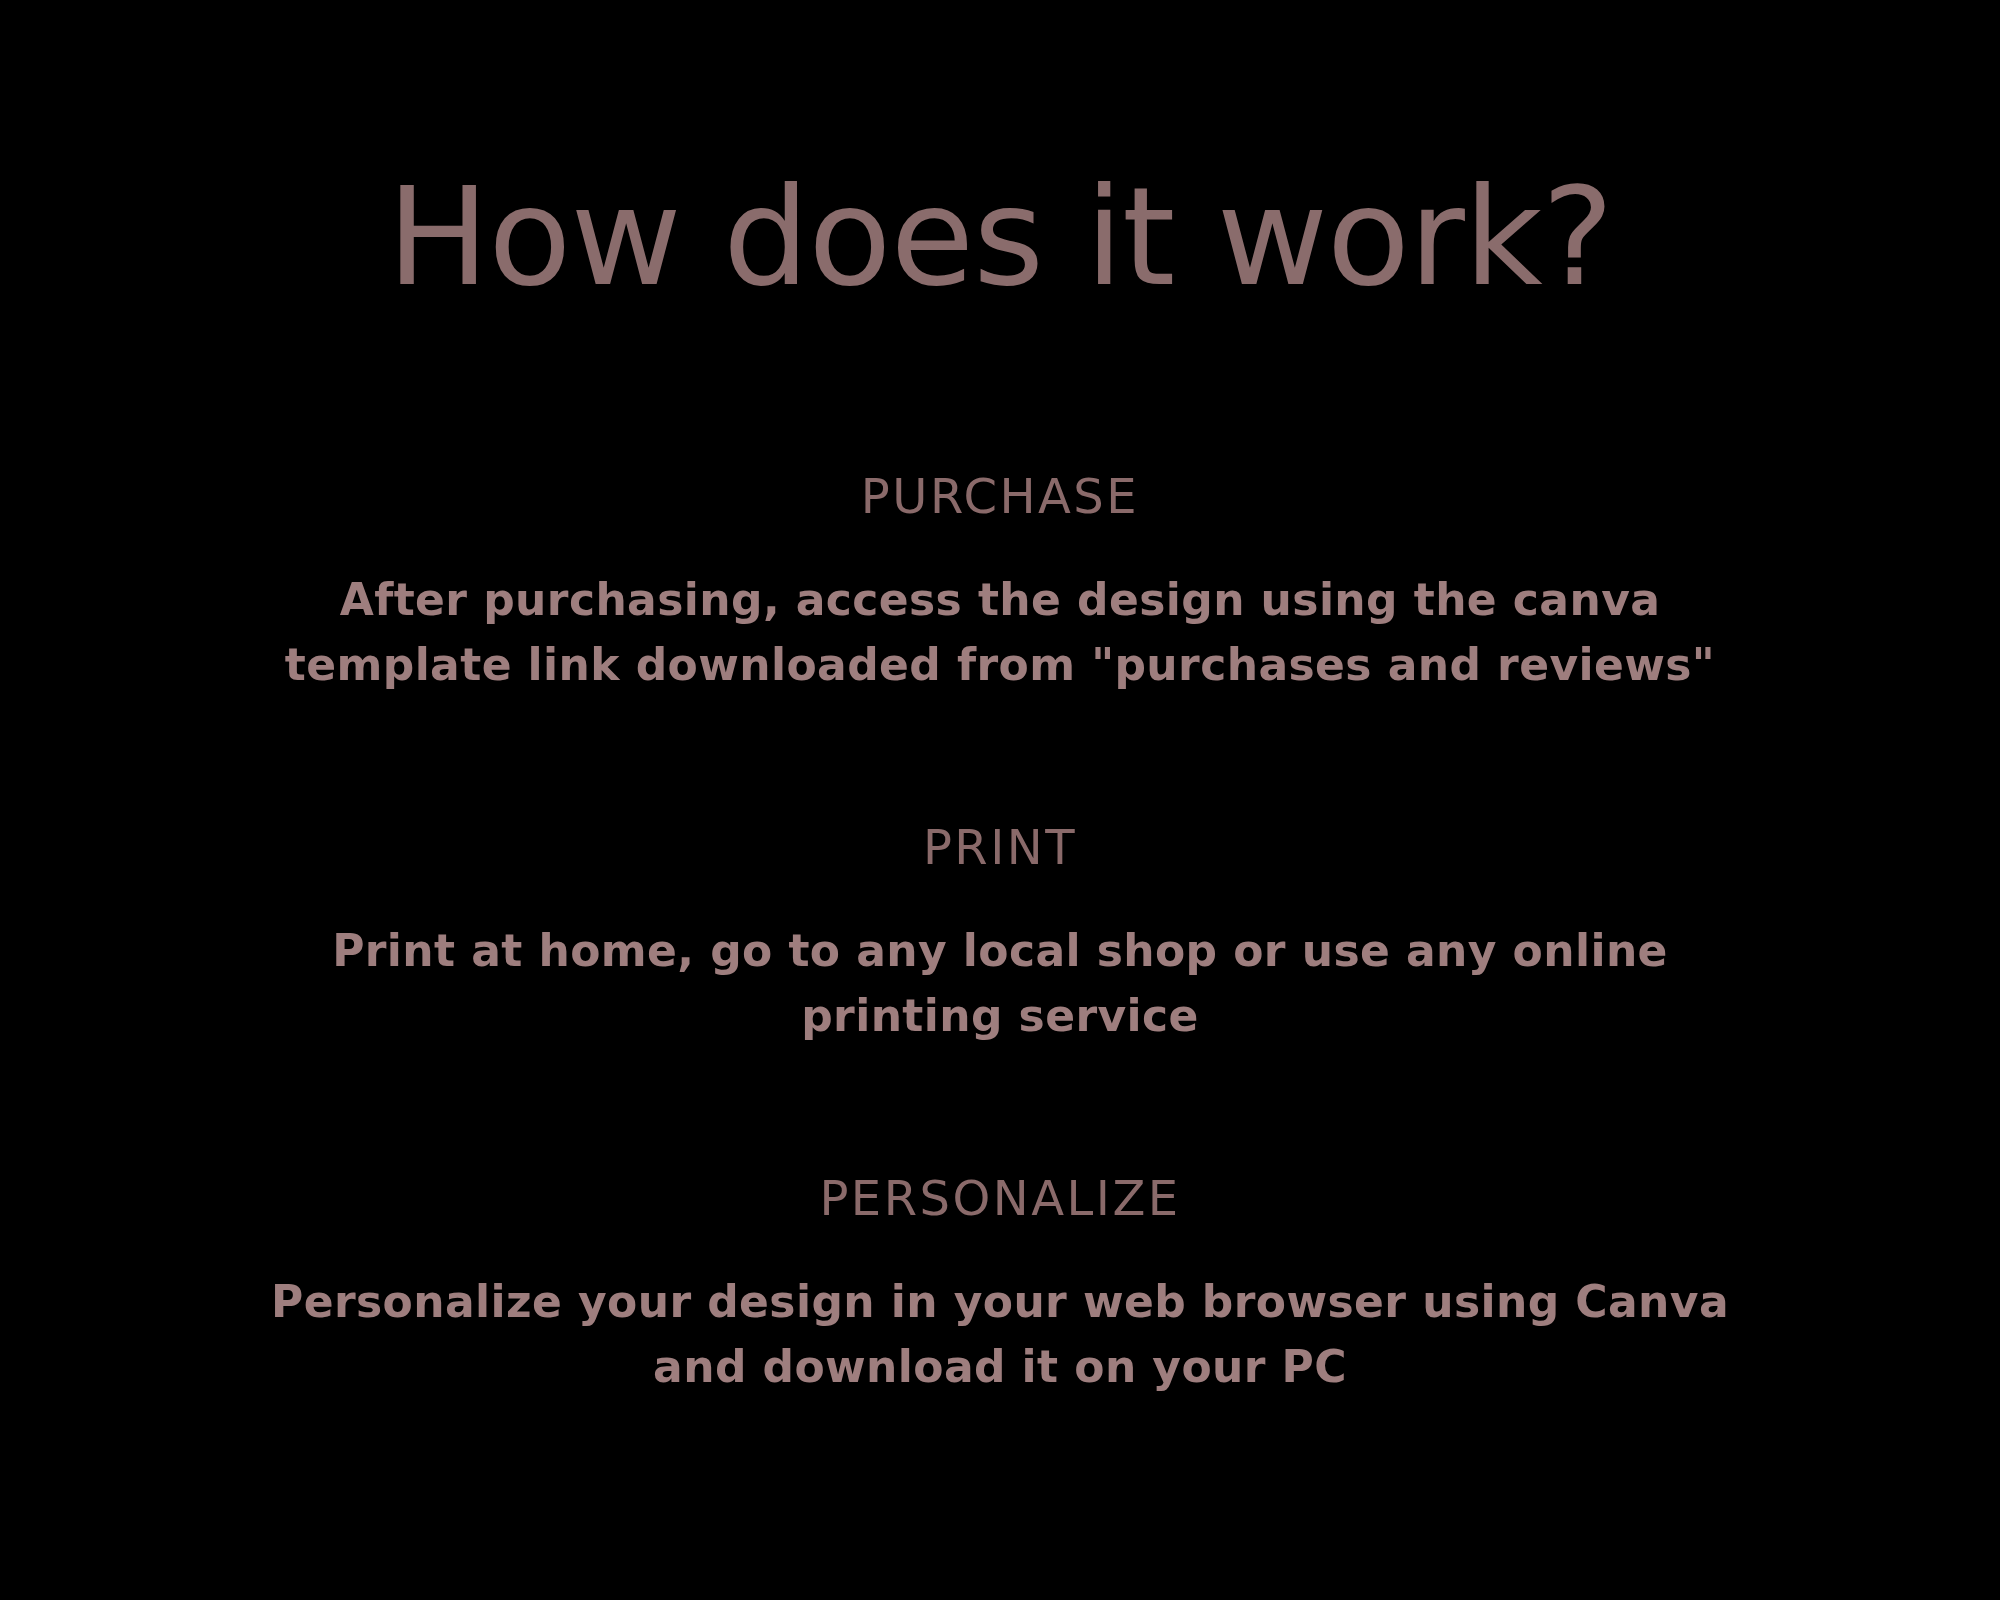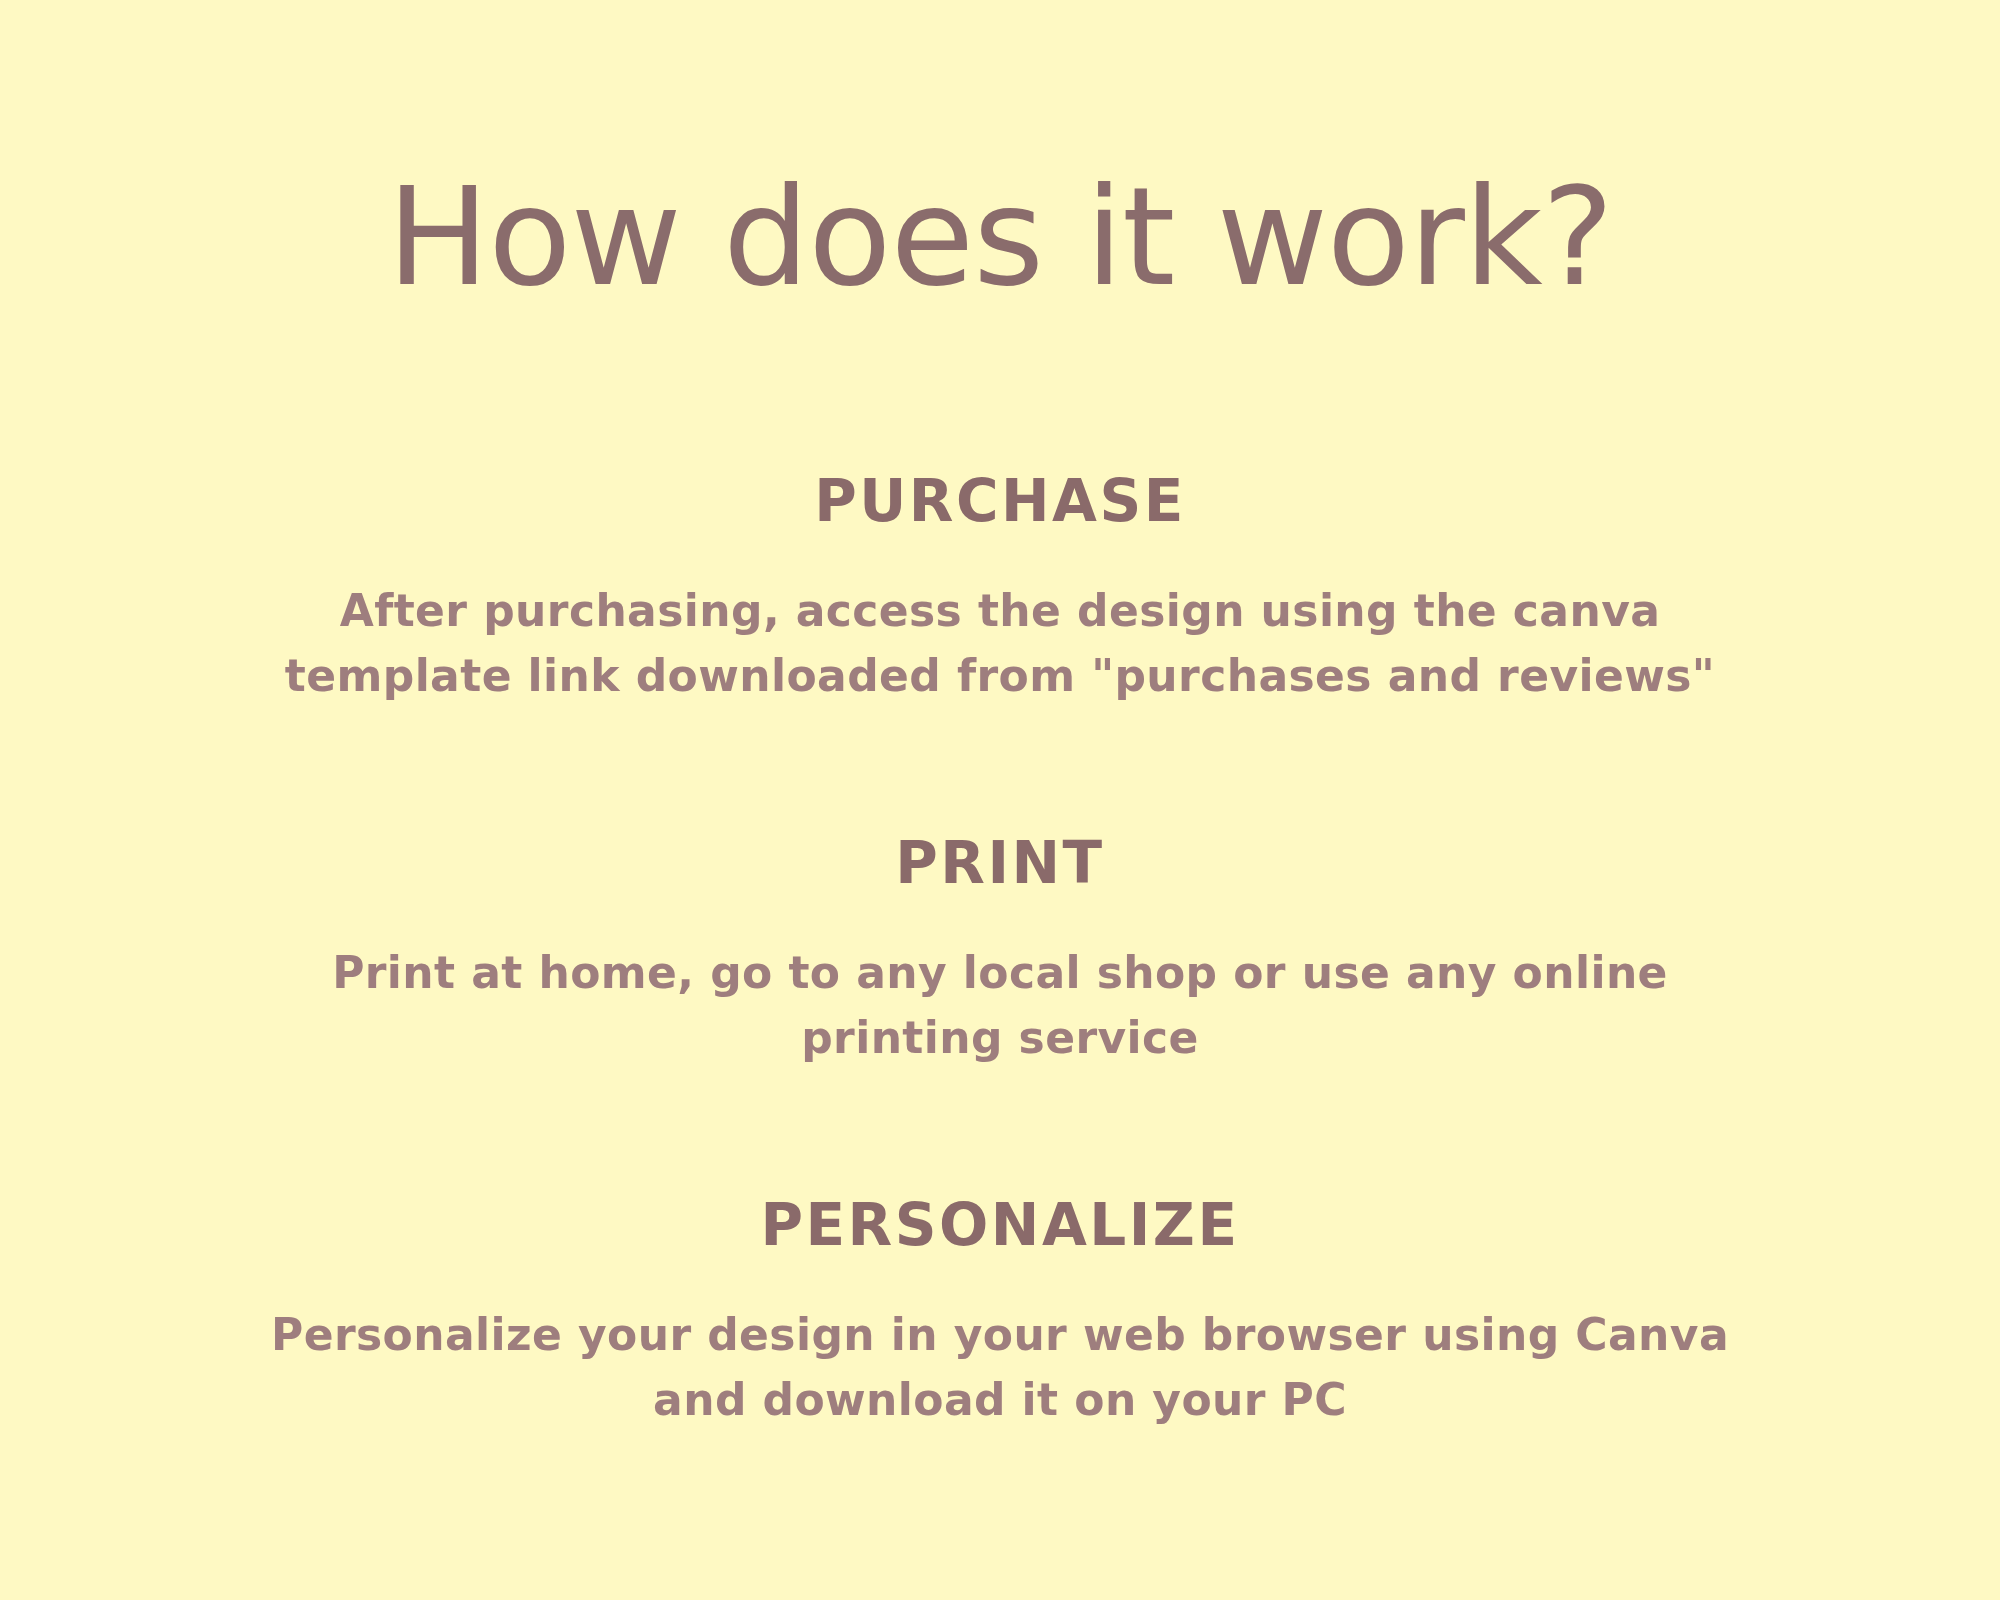--- a/index.html
+++ b/index.html
@@ -10,21 +10,21 @@
     width: 2000px;
     height: 1600px;
     overflow: hidden;
     font-family: "Liberation Sans", sans-serif;
   }
 
   #poster {
     position: relative;
     width: 2000px;
     height: 1600px;
-    background: #fef9c3;
+    background: #000000;
     box-sizing: border-box;
     display: flex;
     flex-direction: column;
     align-items: center;
   }
 
   
   .poster-title {
     margin: 0;
     position: absolute;
@@ -57,22 +57,22 @@
     text-align: center;
     margin-bottom: 108px;
   }
   .step:last-child {
     margin-bottom: 0;
   }
 
   .step-heading {
     margin: 0 0 44px 0;
     font-family: "DejaVu Sans", sans-serif;
-    font-size: 58px;
-    font-weight: 700;
+    font-size: 48px;
+    font-weight: 400;
     letter-spacing: 2.5px;
     color: #8a6a6a;
     line-height: 1.1;
   }
 
   .step-body {
     margin: 16px auto;
     width: 1620px;
     font-family: "DejaVu Sans", sans-serif;
     font-size: 44px;

